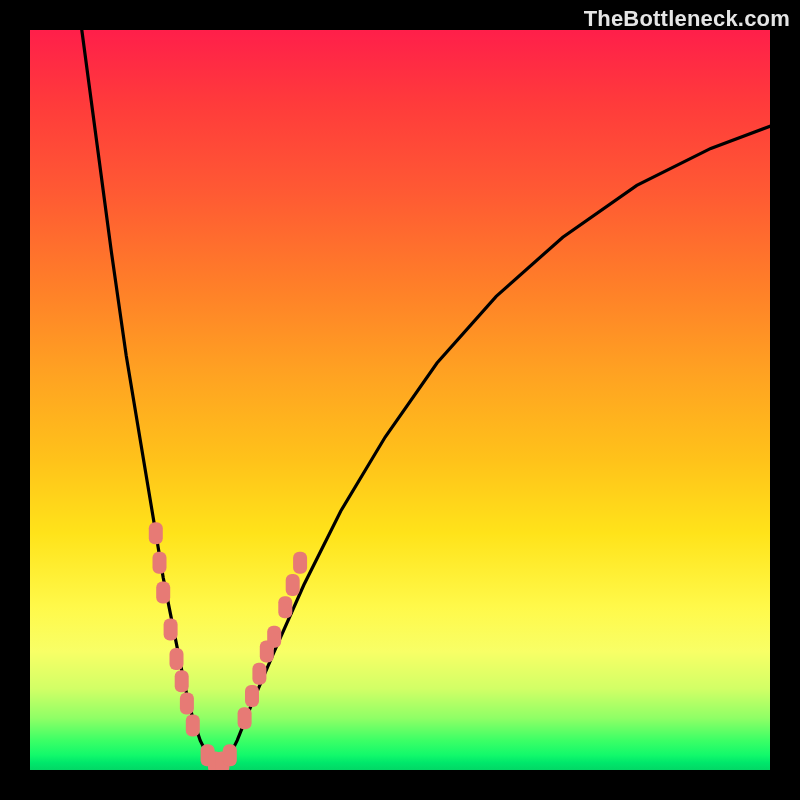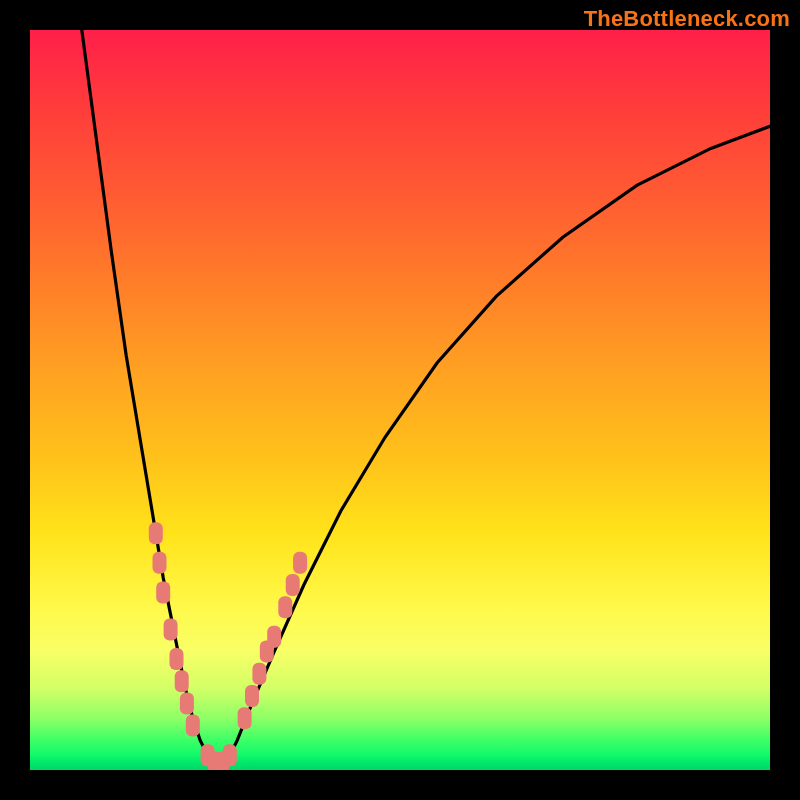--- a/index.html
+++ b/index.html
@@ -39,21 +39,21 @@
       #3cff66 96%,
       #12f96b 98%,
       #00e76b 99%,
       #02d765 100%
     );
   }
   .attribution {
     position: absolute;
     top: 6px;
     right: 10px;
-    color: #f97316;
+    color: #e5e5e5;
     font-size: 22px;
     font-weight: 600;
     letter-spacing: 0.2px;
     font-family: Arial, Helvetica, sans-serif;
     text-align: center;
   }
   svg.curves {
     position: absolute;
     left: 0;
     top: 0;

